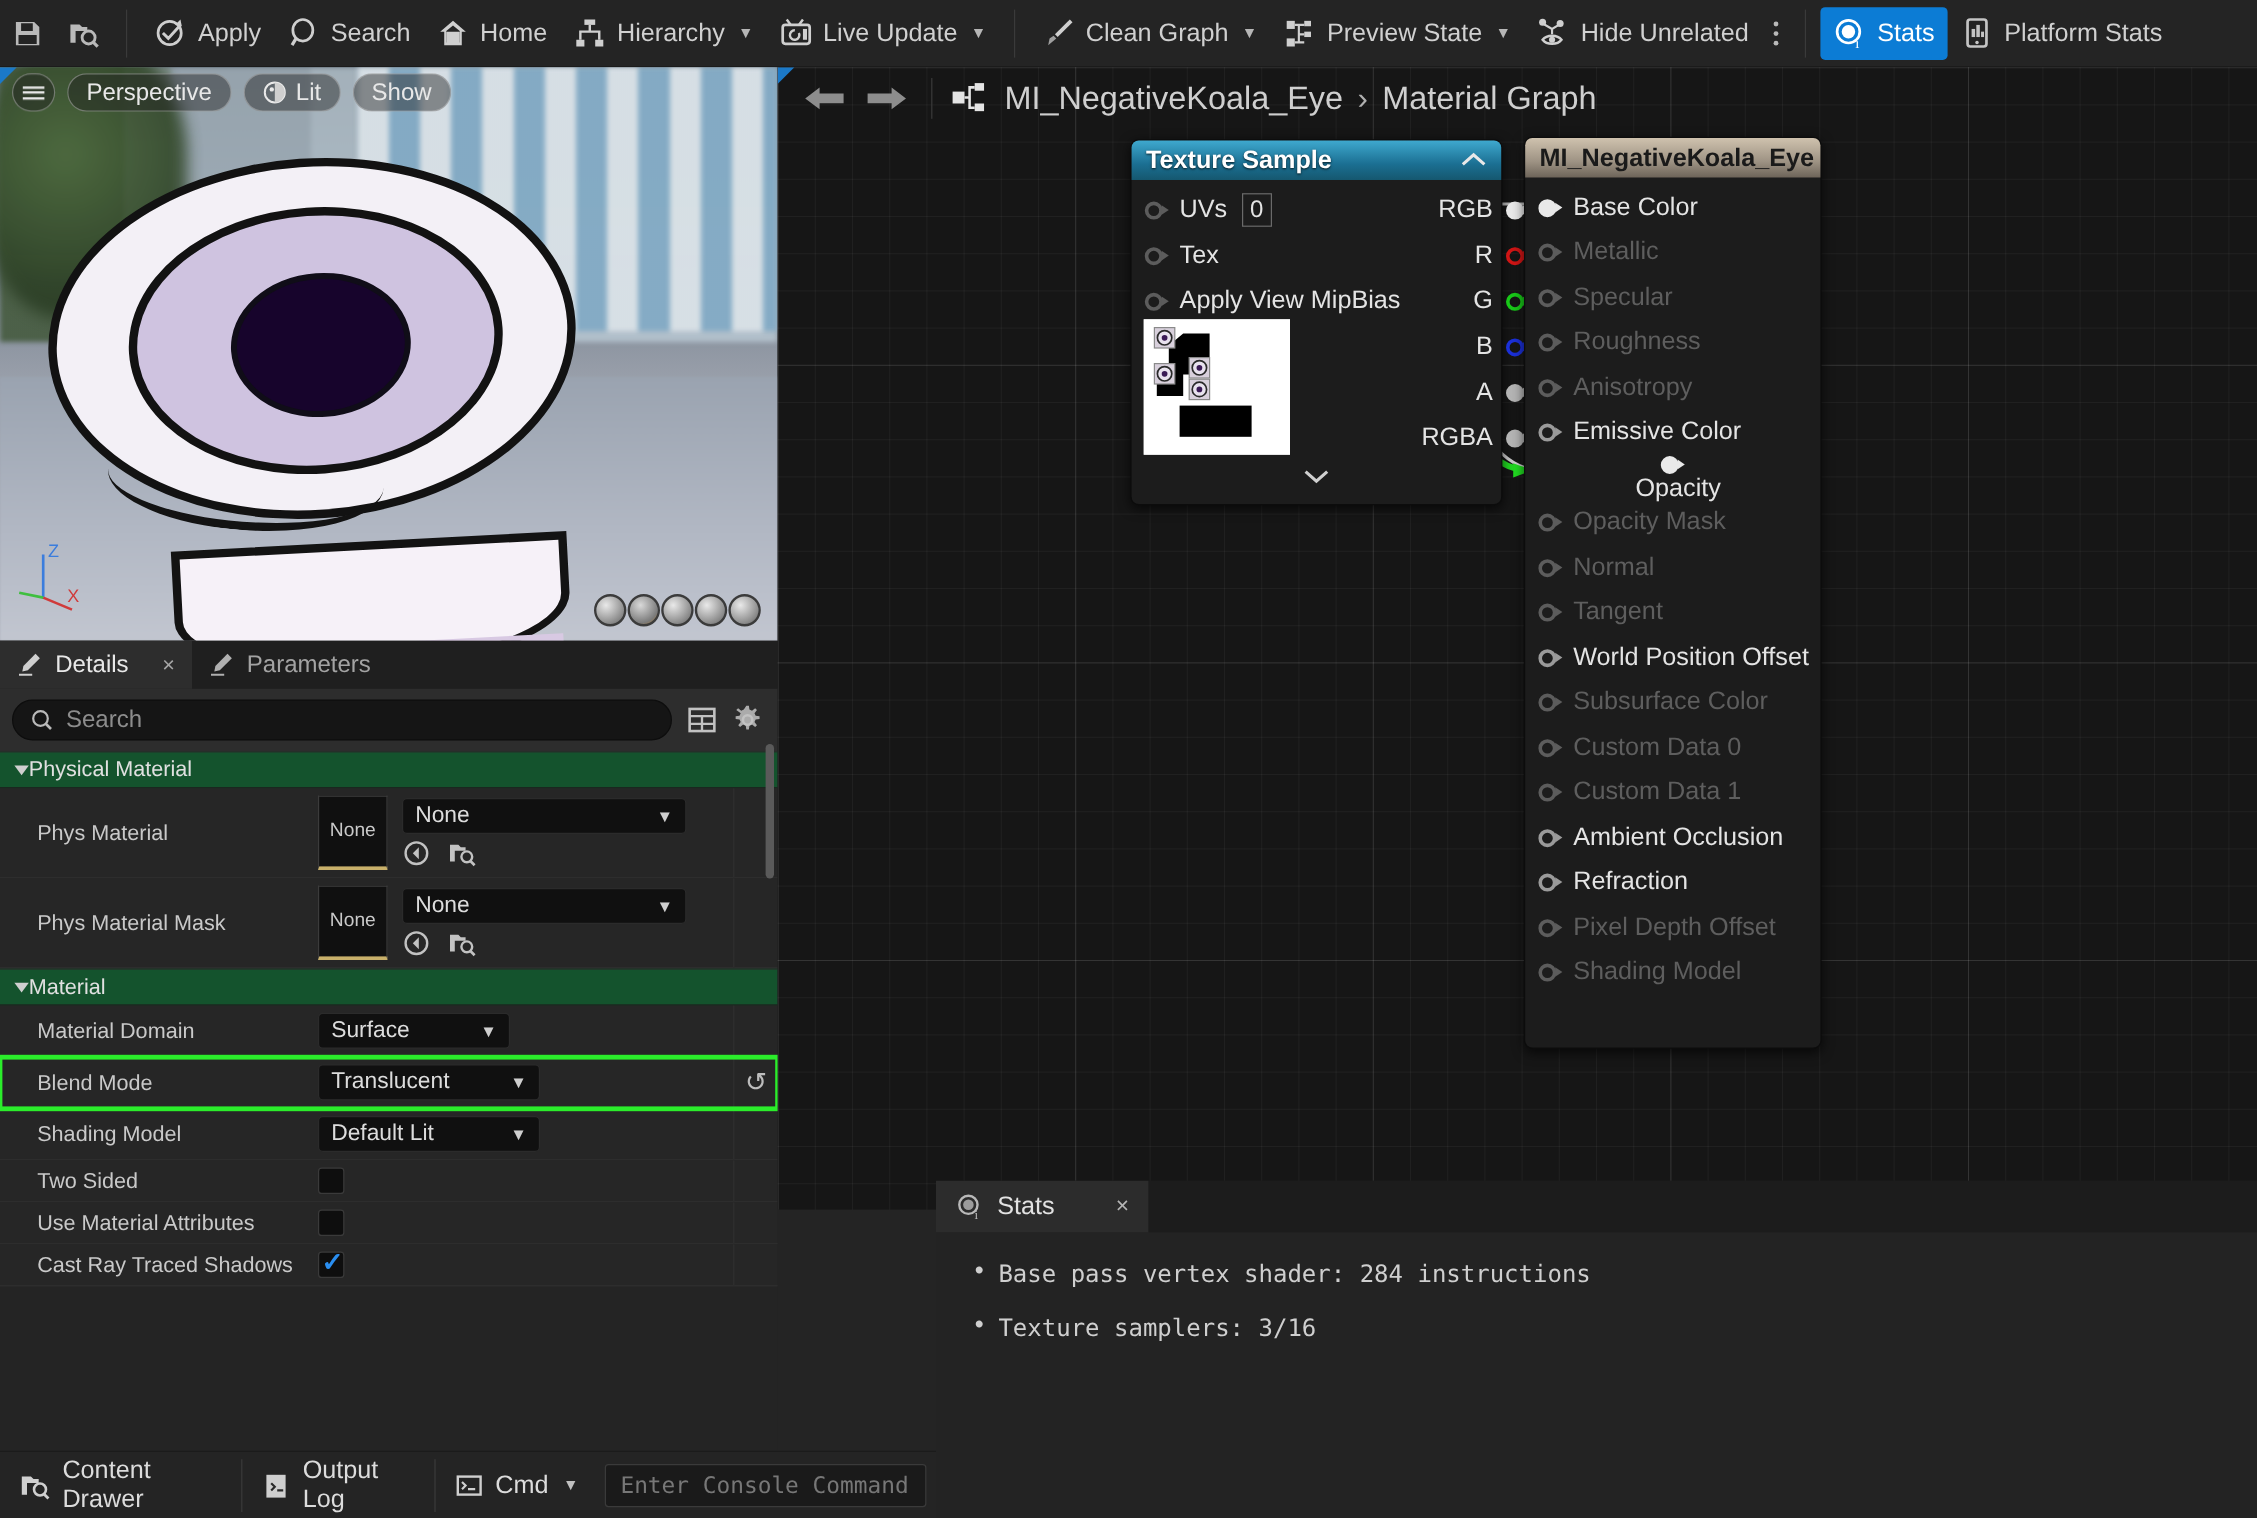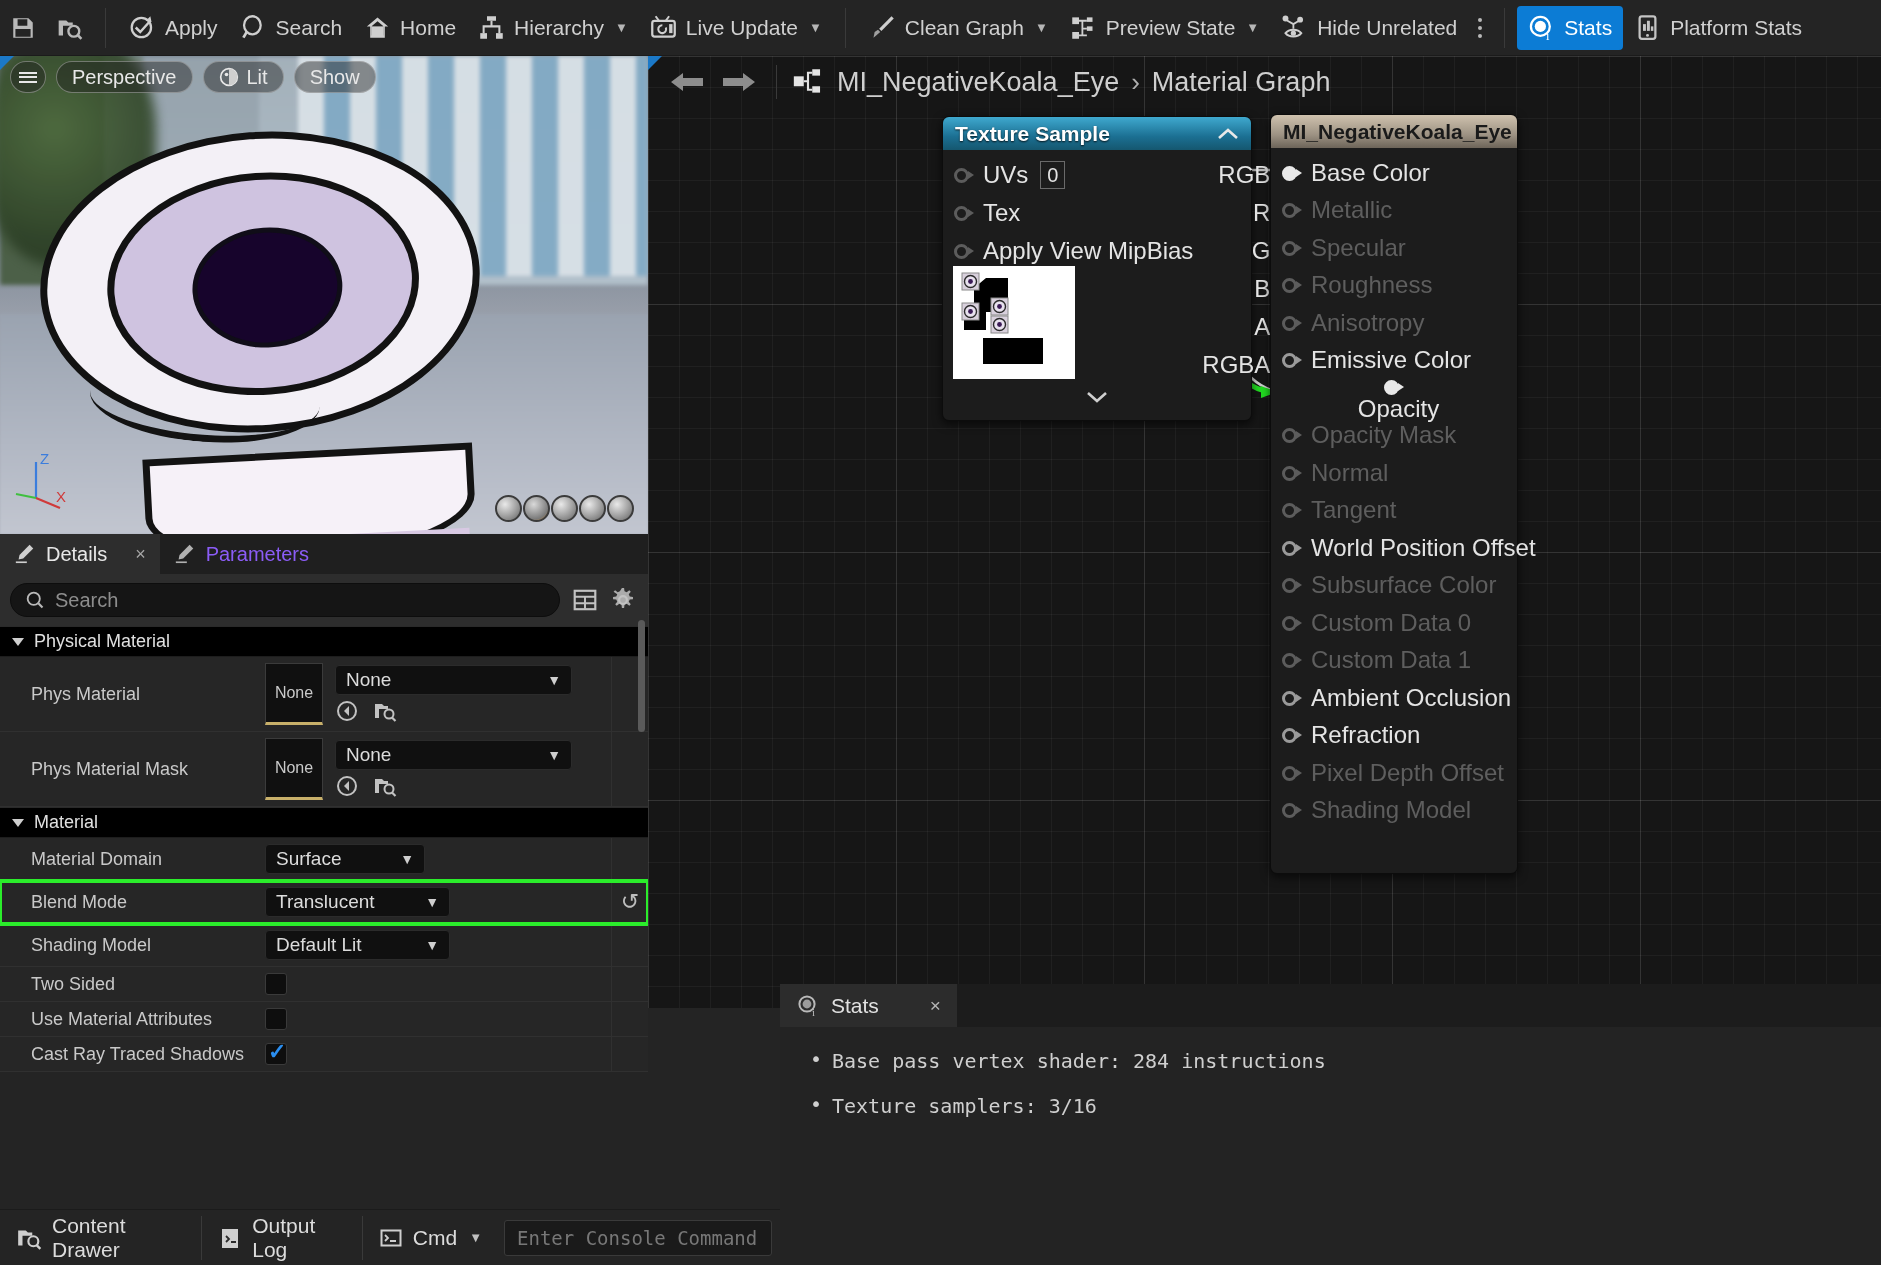--- a/index.html
+++ b/index.html
@@ -112,37 +112,37 @@
     border:2px solid #3b3b3b;
     background:radial-gradient(circle at 35% 32%, #e9e9e9, #8b8b8b 70%, #5c5c5c);
     display:block;
   }
 
   
   .details { position:absolute; left:0; top:534px; width:648px; height:701px; background:#242424; }
   .dtabs { display:flex; height:40px; align-items:flex-end; background:#1f1f1f; }
   .dtab {
     display:flex; align-items:center; gap:10px; height:40px; padding:0 14px;
-    font-size:20px; color:#8b5cf6; cursor:pointer;
+    font-size:20px; color:#a3a3a3; cursor:pointer;
   }
   .dtab.active { background:#2d2d2d; color:#e8e8e8; }
   .dtab .x { font-size:18px; color:#a6a6a6; margin-left:18px; }
   .dsearch-row { display:flex; align-items:center; gap:12px; padding:9px 12px 9px 10px; background:#2d2d2d; }
   .dsearch {
     flex:1; display:flex; align-items:center; gap:10px; height:34px;
     background:#151515; border:1px solid #0d0d0d; border-radius:17px; padding:0 14px;
   }
   .dsearch input {
     flex:1; background:transparent; border:0; outline:0;
     color:#cfcfcf; font-size:20px; font-family:inherit;
   }
   .dsearch input::placeholder { color:#8d8d8d; }
   .dsec {
-    display:flex; align-items:center; gap:10px; height:31px;
-    padding-left:12px; background:#000000; font-size:18px; color:#e0e0e0;
+    display:flex; align-items:center; height:31px;
+    padding-left:12px; background:#14532d; font-size:18px; color:#e0e0e0;
     border-top:1px solid #2a2a2a; border-bottom:1px solid #1d1d1d;
   }
   .caret { width:0;height:0;border-left:6px solid transparent;border-right:6px solid transparent;border-top:8px solid #cfcfcf; }
   .drow { display:flex; align-items:center; min-height:34px; border-bottom:1px solid #303030; background:#262626; }
   .drow .lbl { width:265px; padding-left:31px; font-size:18px; color:#c9c9c9; }
   .drow .val { flex:1; display:flex; align-items:center; gap:12px; padding:6px 0; }
   .drow .rst { width:37px; display:flex; align-items:center; justify-content:center; color:#bdbdbd; font-size:22px; border-left:1px solid #303030; align-self:stretch;}
   .thumb {
     width:58px; height:62px; background:#101010; border:1px solid #3b3b3b;
     border-bottom:3px solid #c8b06a;
@@ -212,21 +212,21 @@
     border-top:4px solid transparent; border-bottom:4px solid transparent;
     border-left:6px solid #9a9a9a;
   }
   .pin .tri.filled { border-left-color:#e9e9e9; }
   .pin.dim .ring { border-color:#5c5c5c; }
   .pin.dim .tri { border-left-color:#5c5c5c; }
   .pin.r .ring { border-color:#d01515; } .pin.r .tri { border-left-color:#d01515; }
   .pin.g .ring { border-color:#18c818; } .pin.g .tri { border-left-color:#18c818; }
   .pin.b .ring { border-color:#1b30d8; } .pin.b .tri { border-left-color:#1b30d8; }
   .pin.gray .ring { background:#b4b4b4; border-color:#b4b4b4;} .pin.gray .tri { border-left-color:#b4b4b4;}
-  .plabel { font-size:24px; color:#e4e4e4; margin-left:9px; white-space:nowrap;}
+  .plabel { font-size:21px; color:#e4e4e4; margin-left:9px; white-space:nowrap;}
   .plabel.dim { color:#5e5e5e; }
   .prow.right { justify-content:flex-end; gap:9px; }
   .prow.right .plabel { margin-left:0; margin-right:2px; }
   .numbox { width:25px; height:28px; margin-left:12px; border:1px solid #6a6a6a;
     display:flex; align-items:center; justify-content:center; font-size:20px; color:#e4e4e4; }
   .tex-preview { width:122px; height:113px; background:#fff; margin:4px 0 0 10px; position:relative; overflow:hidden;}
   .node-footchev { text-align:center; color:#cfcfcf; font-size:22px; padding:5px 0 8px;}
 
   
   .statspanel { position:absolute; left:780px; top:984px; width:1101px; height:281px; background:#232323; }

